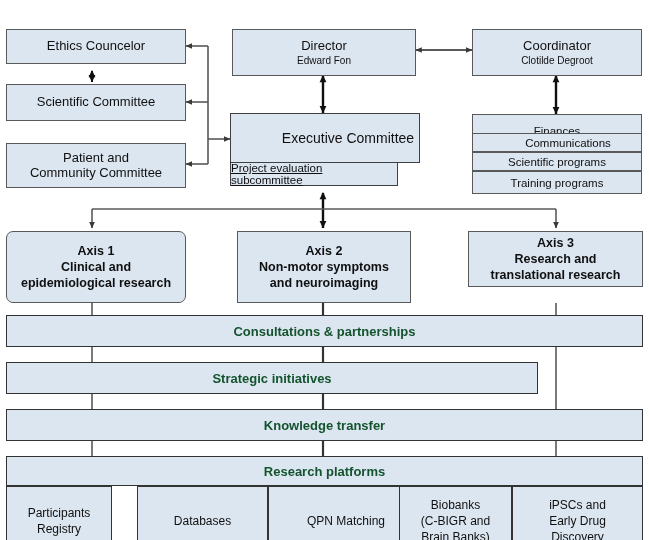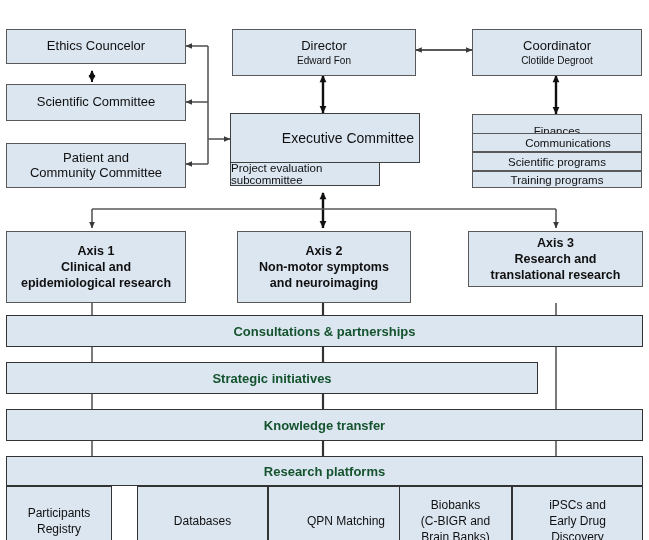--- a/index.html
+++ b/index.html
@@ -188,38 +188,38 @@
   </div>
 
   <div class="box" style="left:472px; top:8px; width:170px; height:47px;">
     <span class="title">Coordinator</span>
     <span class="sub">Clotilde Degroot</span>
   </div>
 
   <div class="exec-top" style="left:230px; top:92px; width:190px; height:50px;padding-left:46px;">
     <span>Executive Committee</span>
   </div>
-  <div class="exec-bottom" style="left:230px; top:142px; width:150px; height:23px;">
+  <div class="exec-bottom" style="left:230px; top:142px; width:168px; height:23px;text-decoration:underline;">
     <span>Project evaluation subcommittee</span>
   </div>
 
   <div class="subrow" style="left:472px; top:93px; width:170px; height:34px;">
     <span>Finances</span>
   </div>
   <div class="subrow" style="left:472px; top:112px; width:170px; height:19px;padding-left:22px;">
     <span>Communications</span>
   </div>
   <div class="subrow" style="left:472px; top:131px; width:170px; height:19px;">
     <span>Scientific programs</span>
   </div>
-  <div class="subrow" style="left:472px; top:150px; width:170px; height:17px;">
+  <div class="subrow" style="left:472px; top:150px; width:170px; height:23px;">
     <span>Training programs</span>
   </div>
 
-  <div class="box axis-box" style="left:6px; top:210px; width:180px; height:72px;">
+  <div class="box axis-box" style="left:6px; top:210px; width:180px; height:72px;border-radius:7px;">
     <span class="line">Axis 1</span>
     <span class="line">Clinical and</span>
     <span class="line">epidemiological research</span>
   </div>
 
   <div class="box axis-box" style="left:237px; top:210px; width:174px; height:72px;">
     <span class="line">Axis 2</span>
     <span class="line">Non-motor symptoms</span>
     <span class="line">and neuroimaging</span>
   </div>

